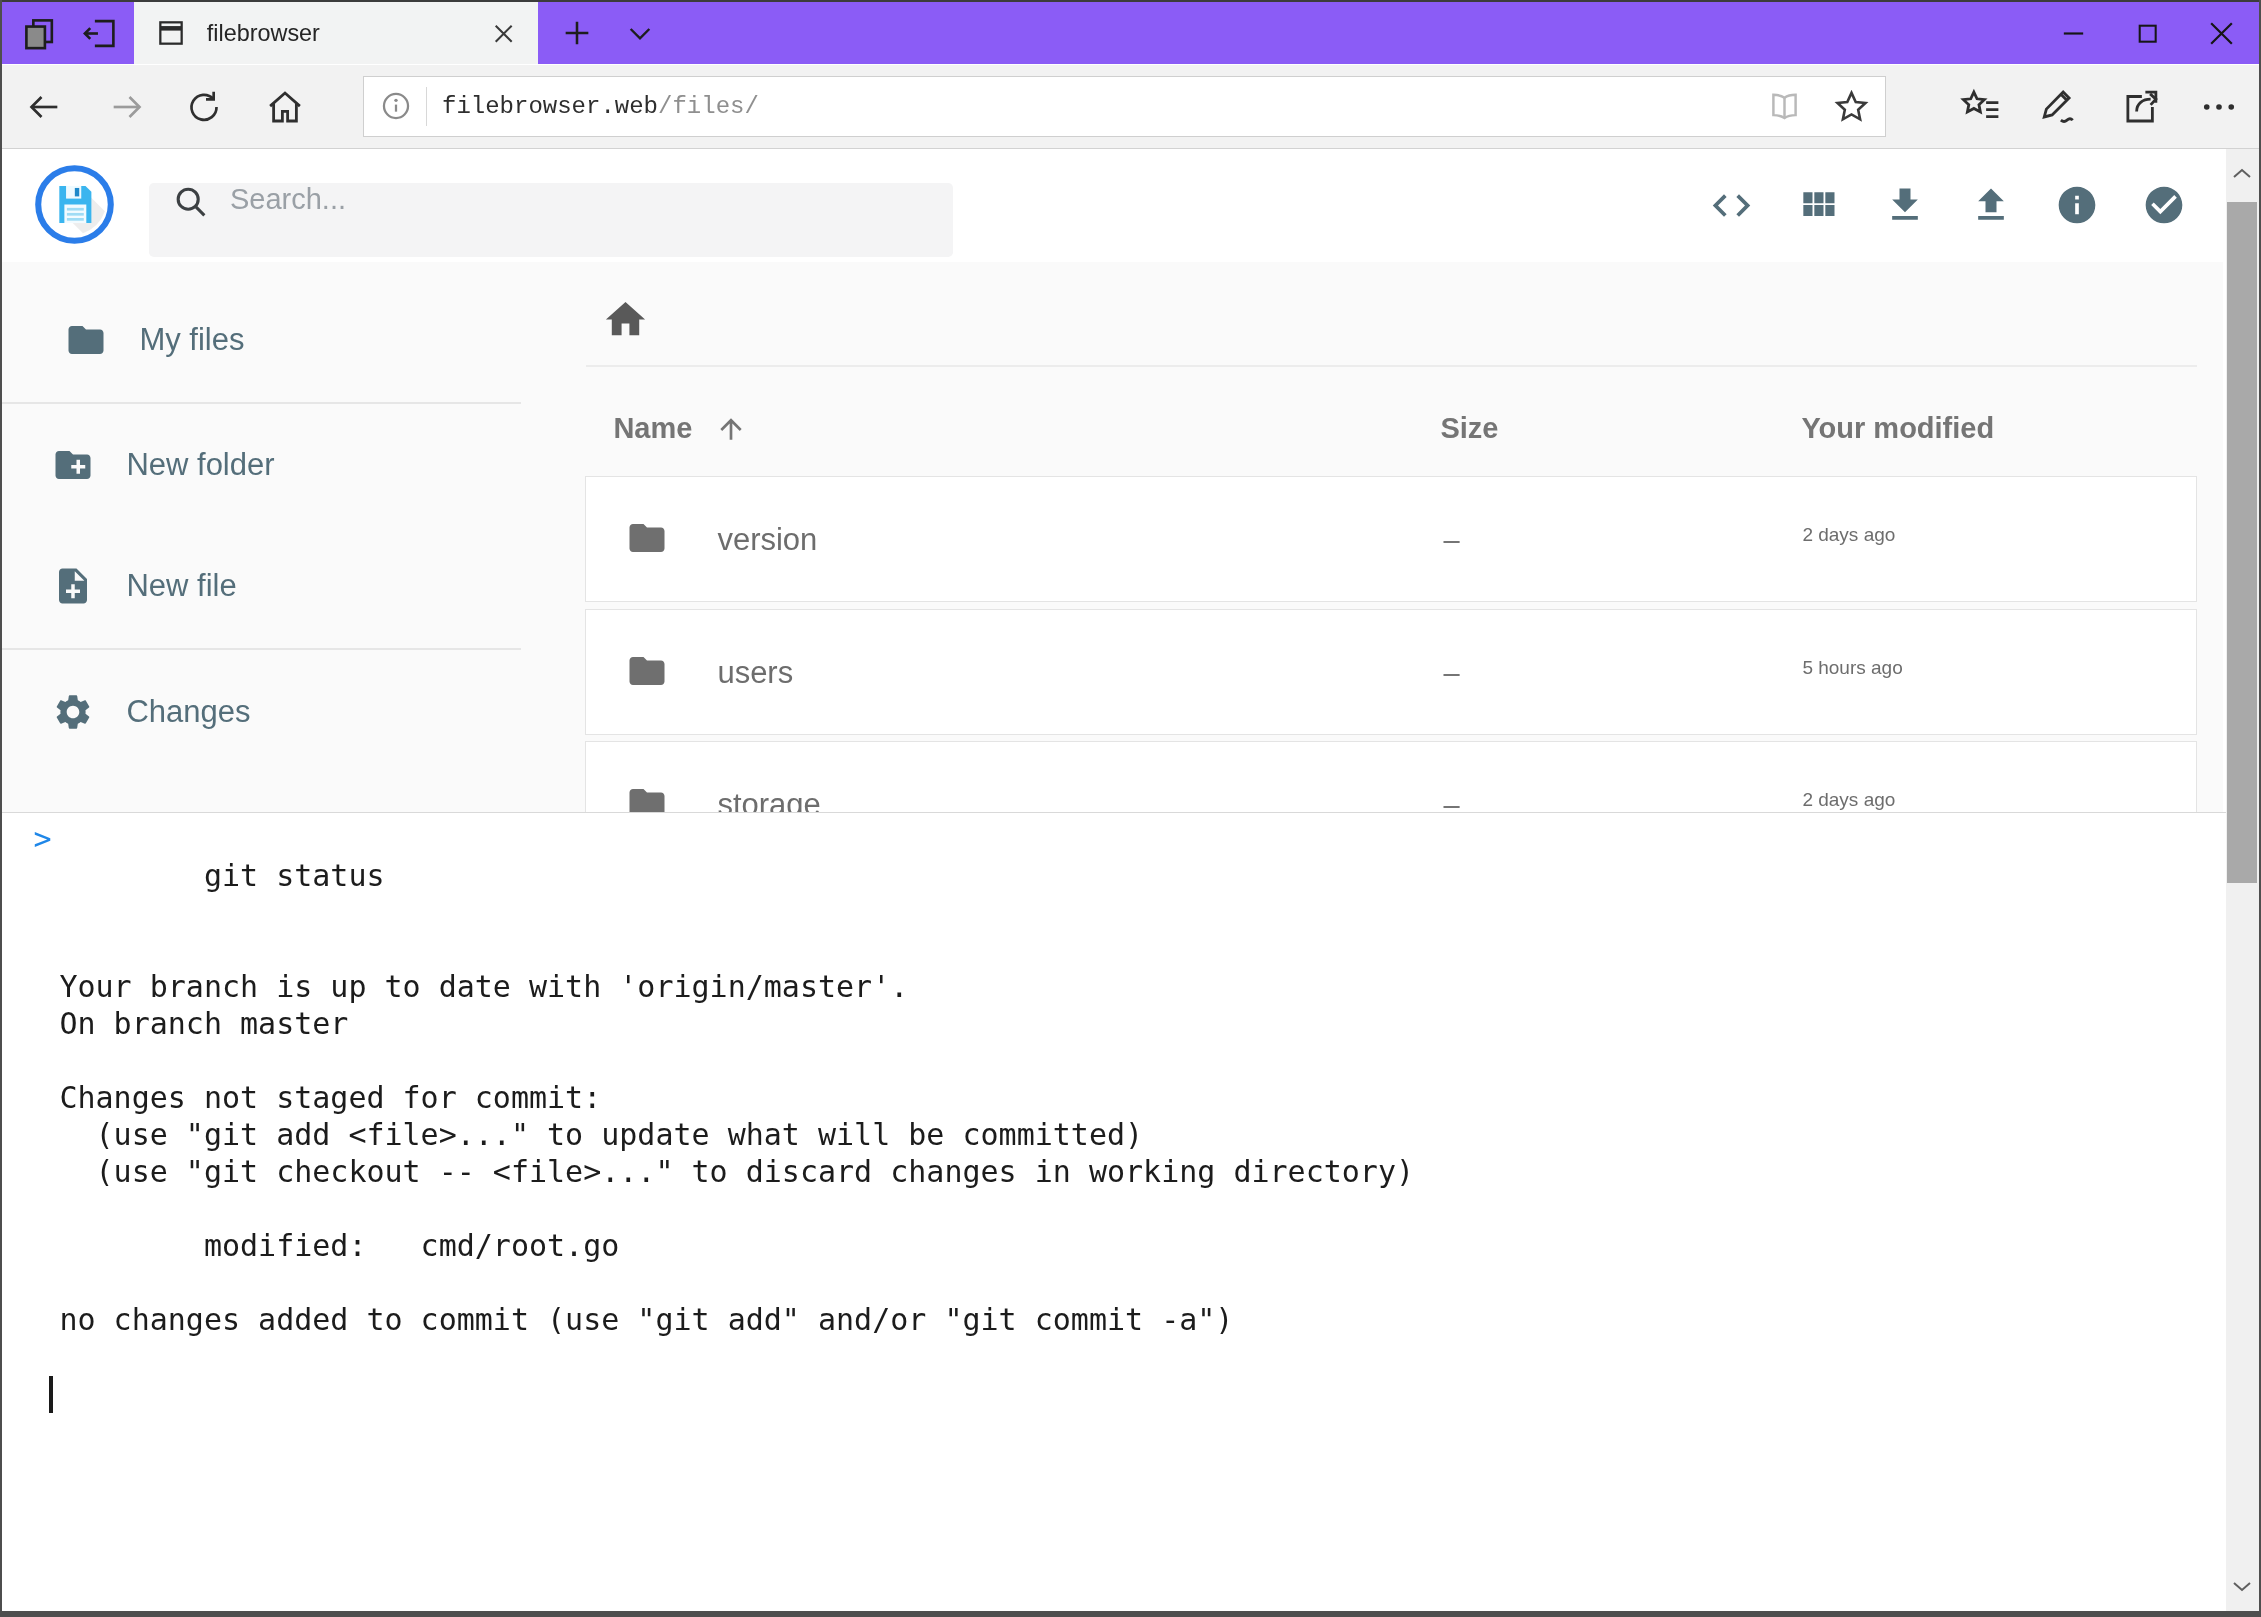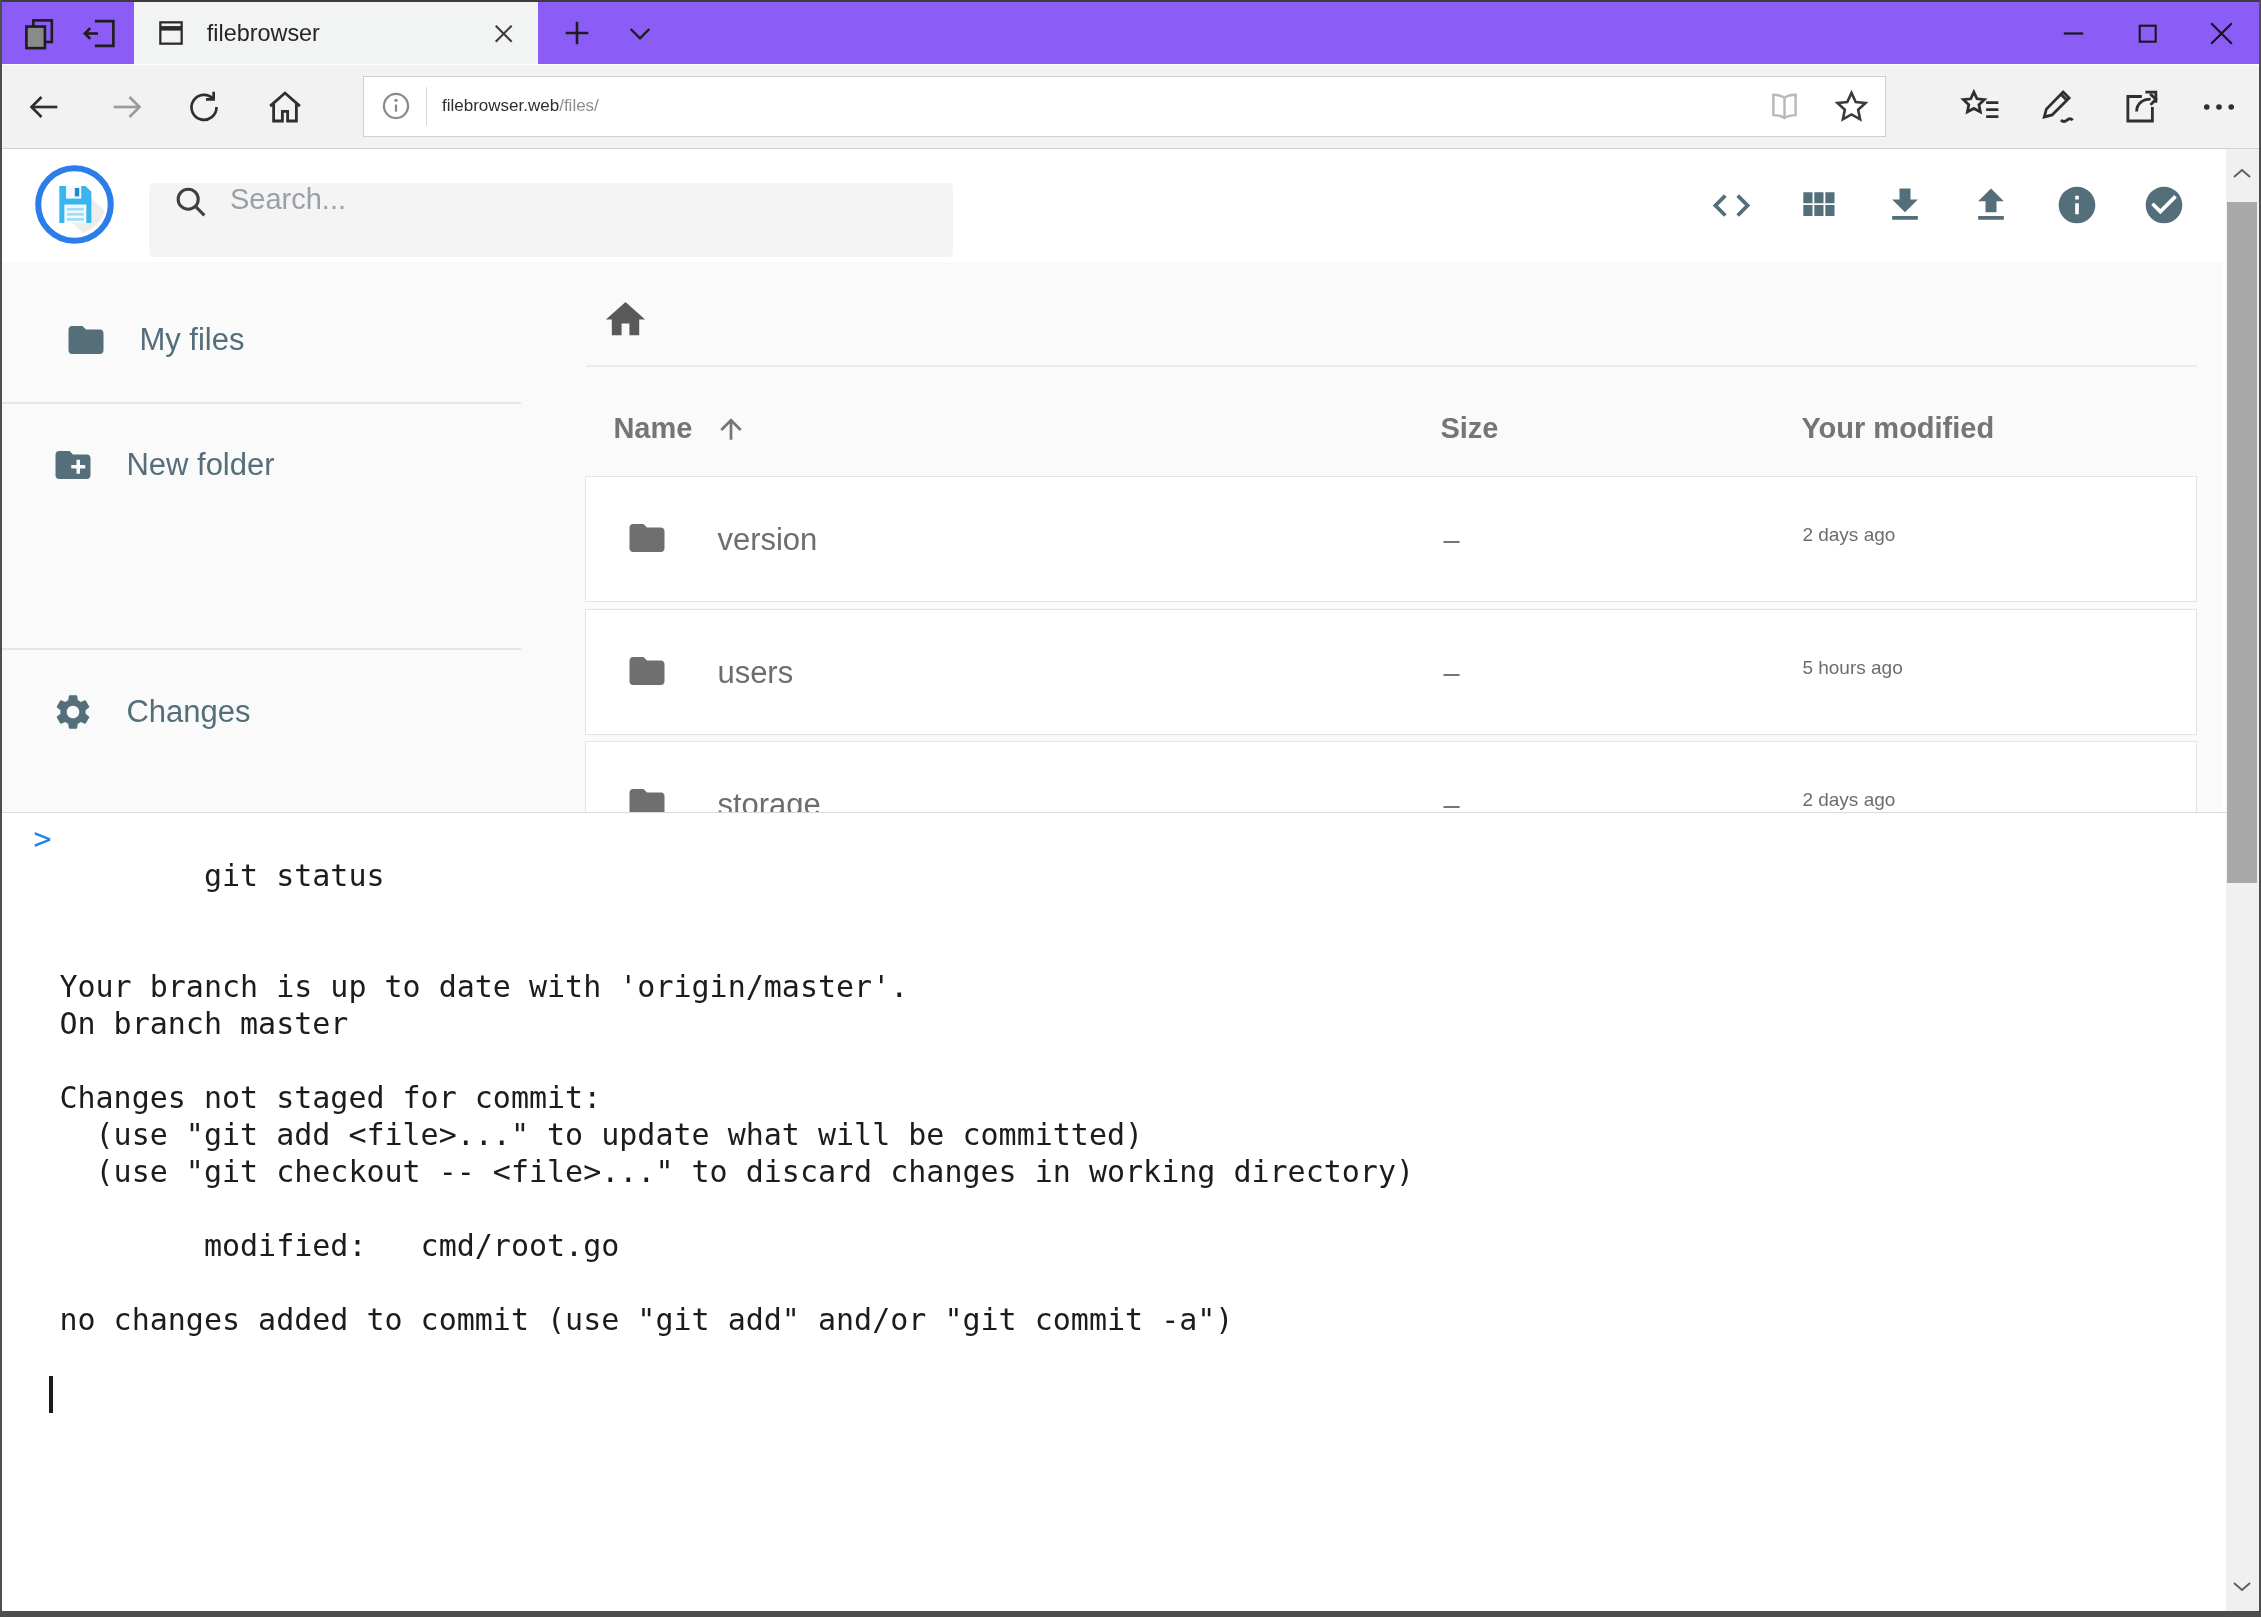--- a/index.html
+++ b/index.html
@@ -23,21 +23,21 @@
   .tab{position:absolute;left:132px;top:0;width:404px;height:62px;background:#f2f3f3;display:flex;align-items:center;padding:0 21px;}
   .tab-title{font-size:23.4px;color:#252525;margin-left:19.4px;flex:1;white-space:nowrap;overflow:hidden;}
   .wincontrols{position:absolute;right:0;top:0;height:62px;display:flex;}
   .winbtn{width:74px;height:62px;display:flex;align-items:center;justify-content:center;color:#161616;}
 
   
   .toolbar{position:absolute;top:65px;left:2.4px;right:2.4px;height:84px;background:#f2f2f2;border-bottom:1.6px solid #d2d2d2;}
   .nav-btn{position:absolute;top:21px;width:45px;height:42px;display:flex;align-items:center;justify-content:center;color:#2f2f2f;}
   .urlbox{position:absolute;left:361px;top:10.5px;width:1523px;height:61px;background:#fff;border:1.6px solid #cfcfcf;display:flex;align-items:center;padding:0 14.5px;}
   .url-divider{width:1.6px;height:39px;background:#d8d8d8;margin:0 14.5px 0 13px;}
-  .url-text{font-size:17px;white-space:nowrap;}
+  .url-text{font-size:24px;white-space:nowrap;font-family:Liberation Mono, monospace;}
   .url-host{color:#2e2e2e;}
   .url-path{color:#8f8f8f;}
   .url-spacer{flex:1;}
   .toolbar-right-btn{position:absolute;top:19.4px;width:48px;height:45px;display:flex;align-items:center;justify-content:center;color:#2f2f2f;}
 
   
   .app{position:absolute;top:149px;left:2.4px;right:2.4px;bottom:6.5px;background:#fff;overflow:hidden;}
   .app-header{position:absolute;top:0;left:0;right:36px;height:113px;background:#fff;}
   .logo{position:absolute;left:32px;top:14.5px;width:81px;height:81px;}
   .searchbox{position:absolute;left:147px;top:34px;width:804px;height:74px;background:#f4f4f5;border-radius:4.8px;display:flex;align-items:flex-start;padding:0 22.6px;color:#4a4a4a;}
@@ -307,20 +307,28 @@
           <span class="lbl">My files</span>
         </div>
         <div class="side-divider" style="top:140px;"></div>
         <div class="side-item" style="top:170px;">
           <span>
             <svg width="42" height="42" viewBox="0 0 24 24" fill="currentColor">
                 <path d="M20 6h-8l-2-2H4c-1.1 0-2 .9-2 2v12c0 1.1.9 2 2 2h16c1.1 0 2-.9 2-2V8c0-1.1-.9-2-2-2zm-1 8h-3v3h-2v-3h-3v-2h3V9h2v3h3v2z"></path>
               </svg>
           </span>
           <span class="lbl">New folder</span>
+        </div>
+        <div class="side-item" style="top:291px;">
+          <span>
+            <svg width="42" height="42" viewBox="0 0 24 24" fill="currentColor">
+                <path d="M14 2H6c-1.1 0-2 .9-2 2v16c0 1.1.9 2 2 2h12c1.1 0 2-.9 2-2V8l-6-6zm2 14h-3v3h-2v-3H8v-2h3v-3h2v3h3v2zm-3-7V3.5L18.5 9H13z"></path>
+              </svg>
+          </span>
+          <span class="lbl">New file</span>
         </div>
         <div class="side-divider" style="top:386px;"></div>
         <div class="side-item" style="top:417px;">
           <span>
             <svg width="42" height="42" viewBox="0 0 24 24" fill="currentColor">
                 <path d="M2.5 4h19c.3 0 .5.2.5.5v15c0 .3-.2.5-.5.5h-19c-.3 0-.5-.2-.5-.5v-15c0-.3.2-.5.5-.5z" opacity="0"></path>
                 <path d="M19.14 12.94c.04-.3.06-.61.06-.94 0-.32-.02-.64-.07-.94l2.03-1.58c.18-.14.23-.41.12-.61l-1.92-3.32c-.12-.22-.37-.29-.59-.22l-2.39.96c-.5-.38-1.03-.7-1.62-.94l-.36-2.54c-.04-.24-.24-.41-.48-.41h-3.84c-.24 0-.43.17-.47.41l-.36 2.54c-.59.24-1.13.57-1.62.94l-2.39-.96c-.22-.08-.47 0-.59.22L2.74 8.87c-.12.21-.08.47.12.61l2.03 1.58c-.05.3-.09.63-.09.94s.02.64.07.94l-2.03 1.58c-.18.14-.23.41-.12.61l1.92 3.32c.12.22.37.29.59.22l2.39-.96c.5.38 1.03.7 1.62.94l.36 2.54c.05.24.24.41.48.41h3.84c.24 0 .44-.17.47-.41l.36-2.54c.59-.24 1.13-.56 1.62-.94l2.39.96c.22.08.47 0 .59-.22l1.92-3.32c.12-.22.07-.47-.12-.61l-2.01-1.58zM12 15.6c-1.98 0-3.6-1.62-3.6-3.6s1.62-3.6 3.6-3.6 3.6 1.62 3.6 3.6-1.62 3.6-3.6 3.6z"></path>
               </svg>
           </span>
           <span class="lbl">Changes</span>

